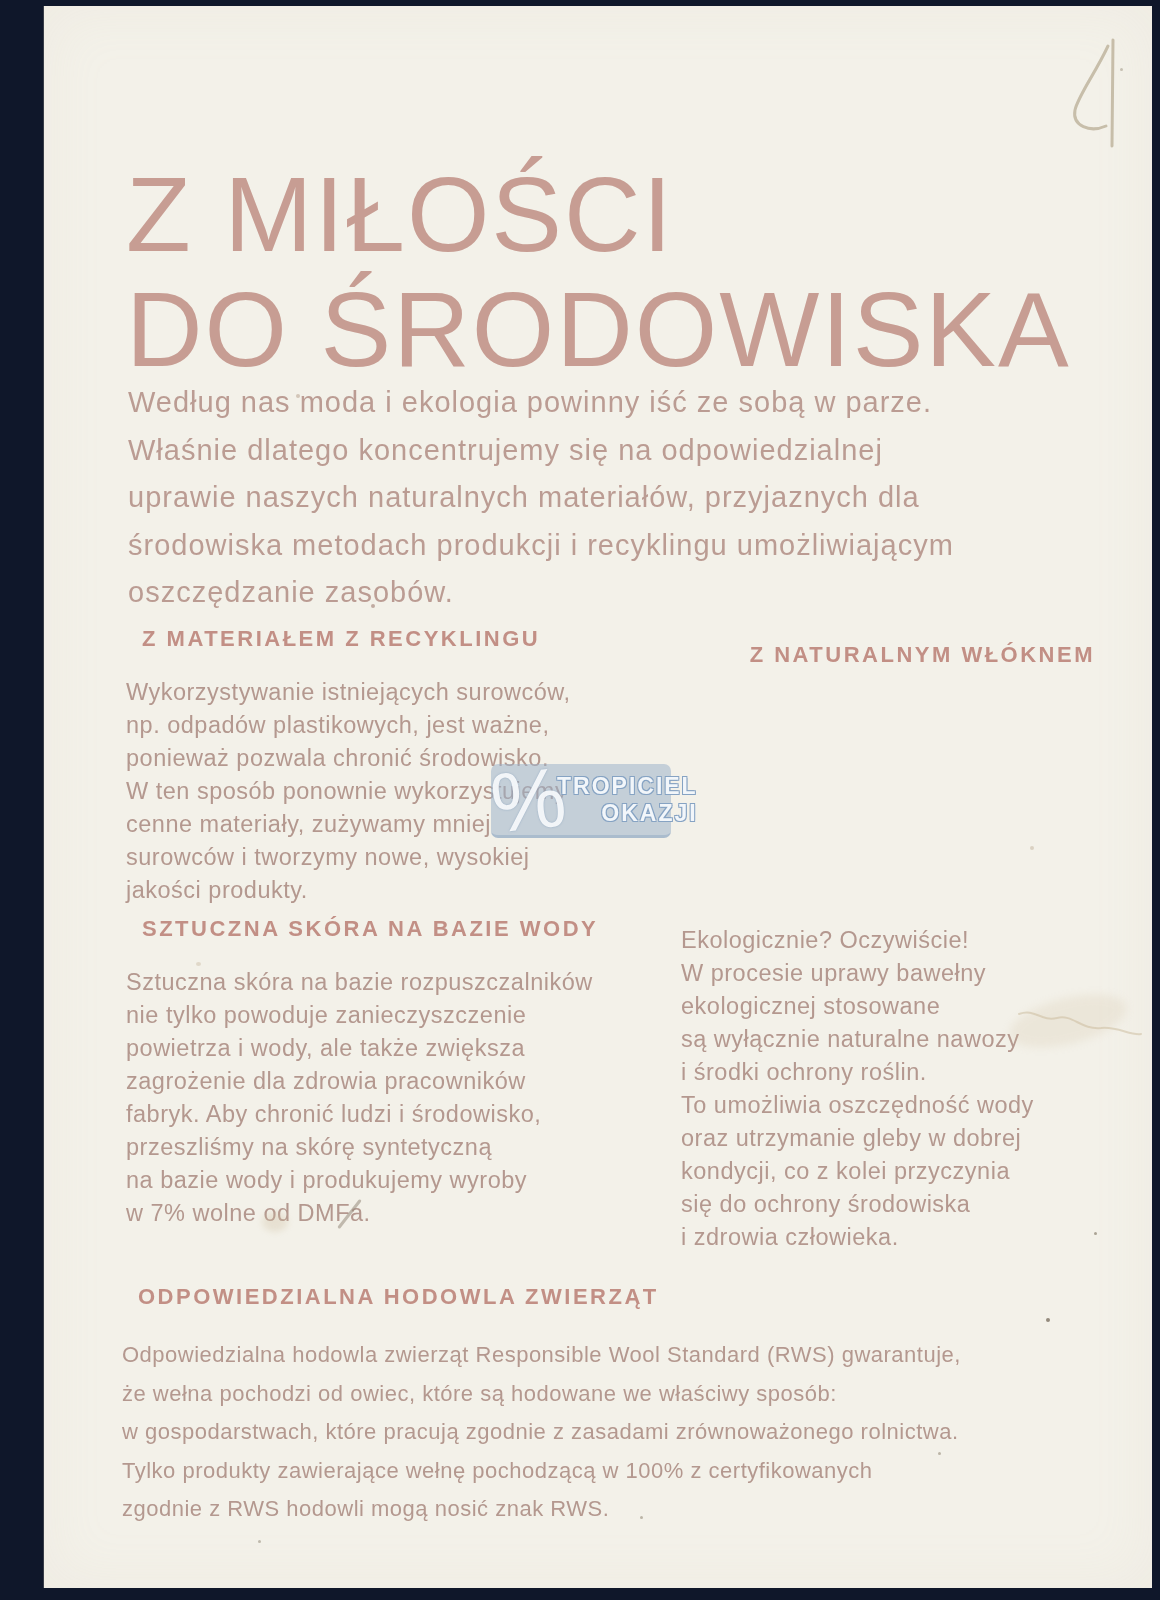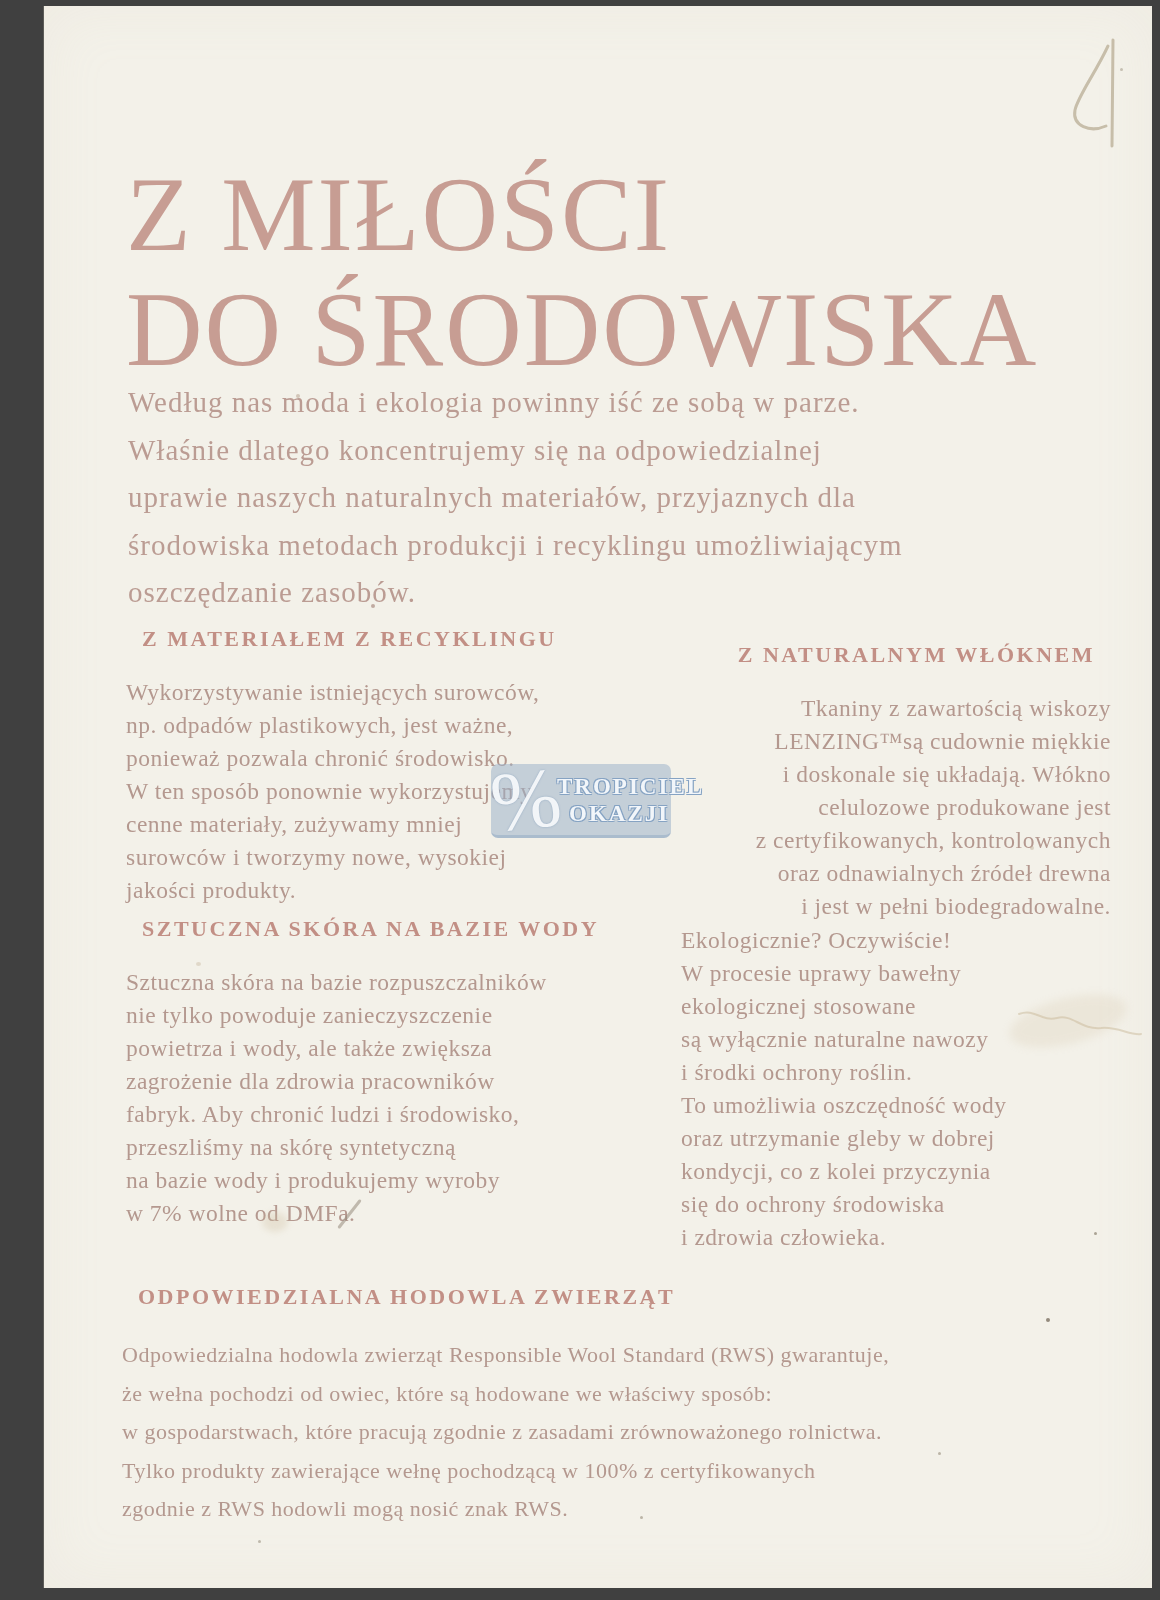--- a/index.html
+++ b/index.html
@@ -1,19 +1,19 @@
 <!DOCTYPE html>
 <html><head>
 <meta charset="utf-8">
 <style>
   html,body{margin:0;padding:0;background:#fafaf8;}
   #canvas{
     position:relative;width:1160px;height:1600px;overflow:hidden;
-    background:#404040;
-    font-family:Liberation Serif, serif;
+    background:#0f172a;
+    font-family:Liberation Sans, sans-serif;
   }
   .paper{
     position:absolute;left:44px;top:6px;width:1108px;height:1582px;
     background:#f3f1e9;
     box-shadow:-1px 0 0 rgba(180,175,160,.25), inset 0 0 60px rgba(210,200,180,.12);
   }
   .title{
     position:absolute;left:126px;top:86px;
     font-size:106px;line-height:115px;font-weight:400;
     color:#c79d93;letter-spacing:2px;white-space:pre-line;
@@ -52,21 +52,21 @@
     color:rgba(255,255,255,.88);
     transform:rotate(-6deg);
     text-shadow:0 0 2px rgba(130,158,188,.8);
   }
   .wm .txt{
     position:absolute;left:66px;top:9px;
     font-weight:700;font-size:23px;line-height:27px;letter-spacing:2px;
     color:#f2f6fa;
     text-shadow:-1px -1px 0 #86a3c3, 1px -1px 0 #86a3c3, -1px 1px 0 #86a3c3, 1px 1px 0 #86a3c3;
   }
-  .wm .txt .l2{display:block;margin-left:12px;}
+  .wm .txt .l2{display:block;margin-left:24px;text-align:right;}
 
   
   .mark{position:absolute;pointer-events:none;}
   .speck{position:absolute;border-radius:50%;pointer-events:none;}
   .slash{
     position:absolute;left:348px;top:1196px;width:3px;height:36px;
     background:#968b7b;opacity:.55;transform:rotate(38deg);border-radius:2px;
   }
   .smudge{
     position:absolute;left:1008px;top:998px;width:120px;height:46px;
@@ -99,27 +99,20 @@
 np. odpadów plastikowych, jest ważne,
 ponieważ pozwala chronić środowisko.
 W ten sposób ponownie wykorzystujemy
 cenne materiały, zużywamy mniej
 surowców i tworzymy nowe, wysokiej
 jakości produkty.</div>
   </div>
 
   <div class="section" id="sec-fiber">
     <h2>Z NATURALNYM WŁÓKNEM</h2>
-    <div class="body">Tkaniny z zawartością wiskozy
-LENZING™są cudownie miękkie
-i doskonale się układają. Włókno
-celulozowe produkowane jest
-z certyfikowanych, kontrolowanych
-oraz odnawialnych źródeł drewna
-i jest w pełni biodegradowalne.</div>
   </div>
 
   <div class="section" id="sec-leather">
     <h2>SZTUCZNA SKÓRA NA BAZIE WODY</h2>
     <div class="body">Sztuczna skóra na bazie rozpuszczalników
 nie tylko powoduje zanieczyszczenie
 powietrza i wody, ale także zwiększa
 zagrożenie dla zdrowia pracowników
 fabryk. Aby chronić ludzi i środowisko,
 przeszliśmy na skórę syntetyczną

